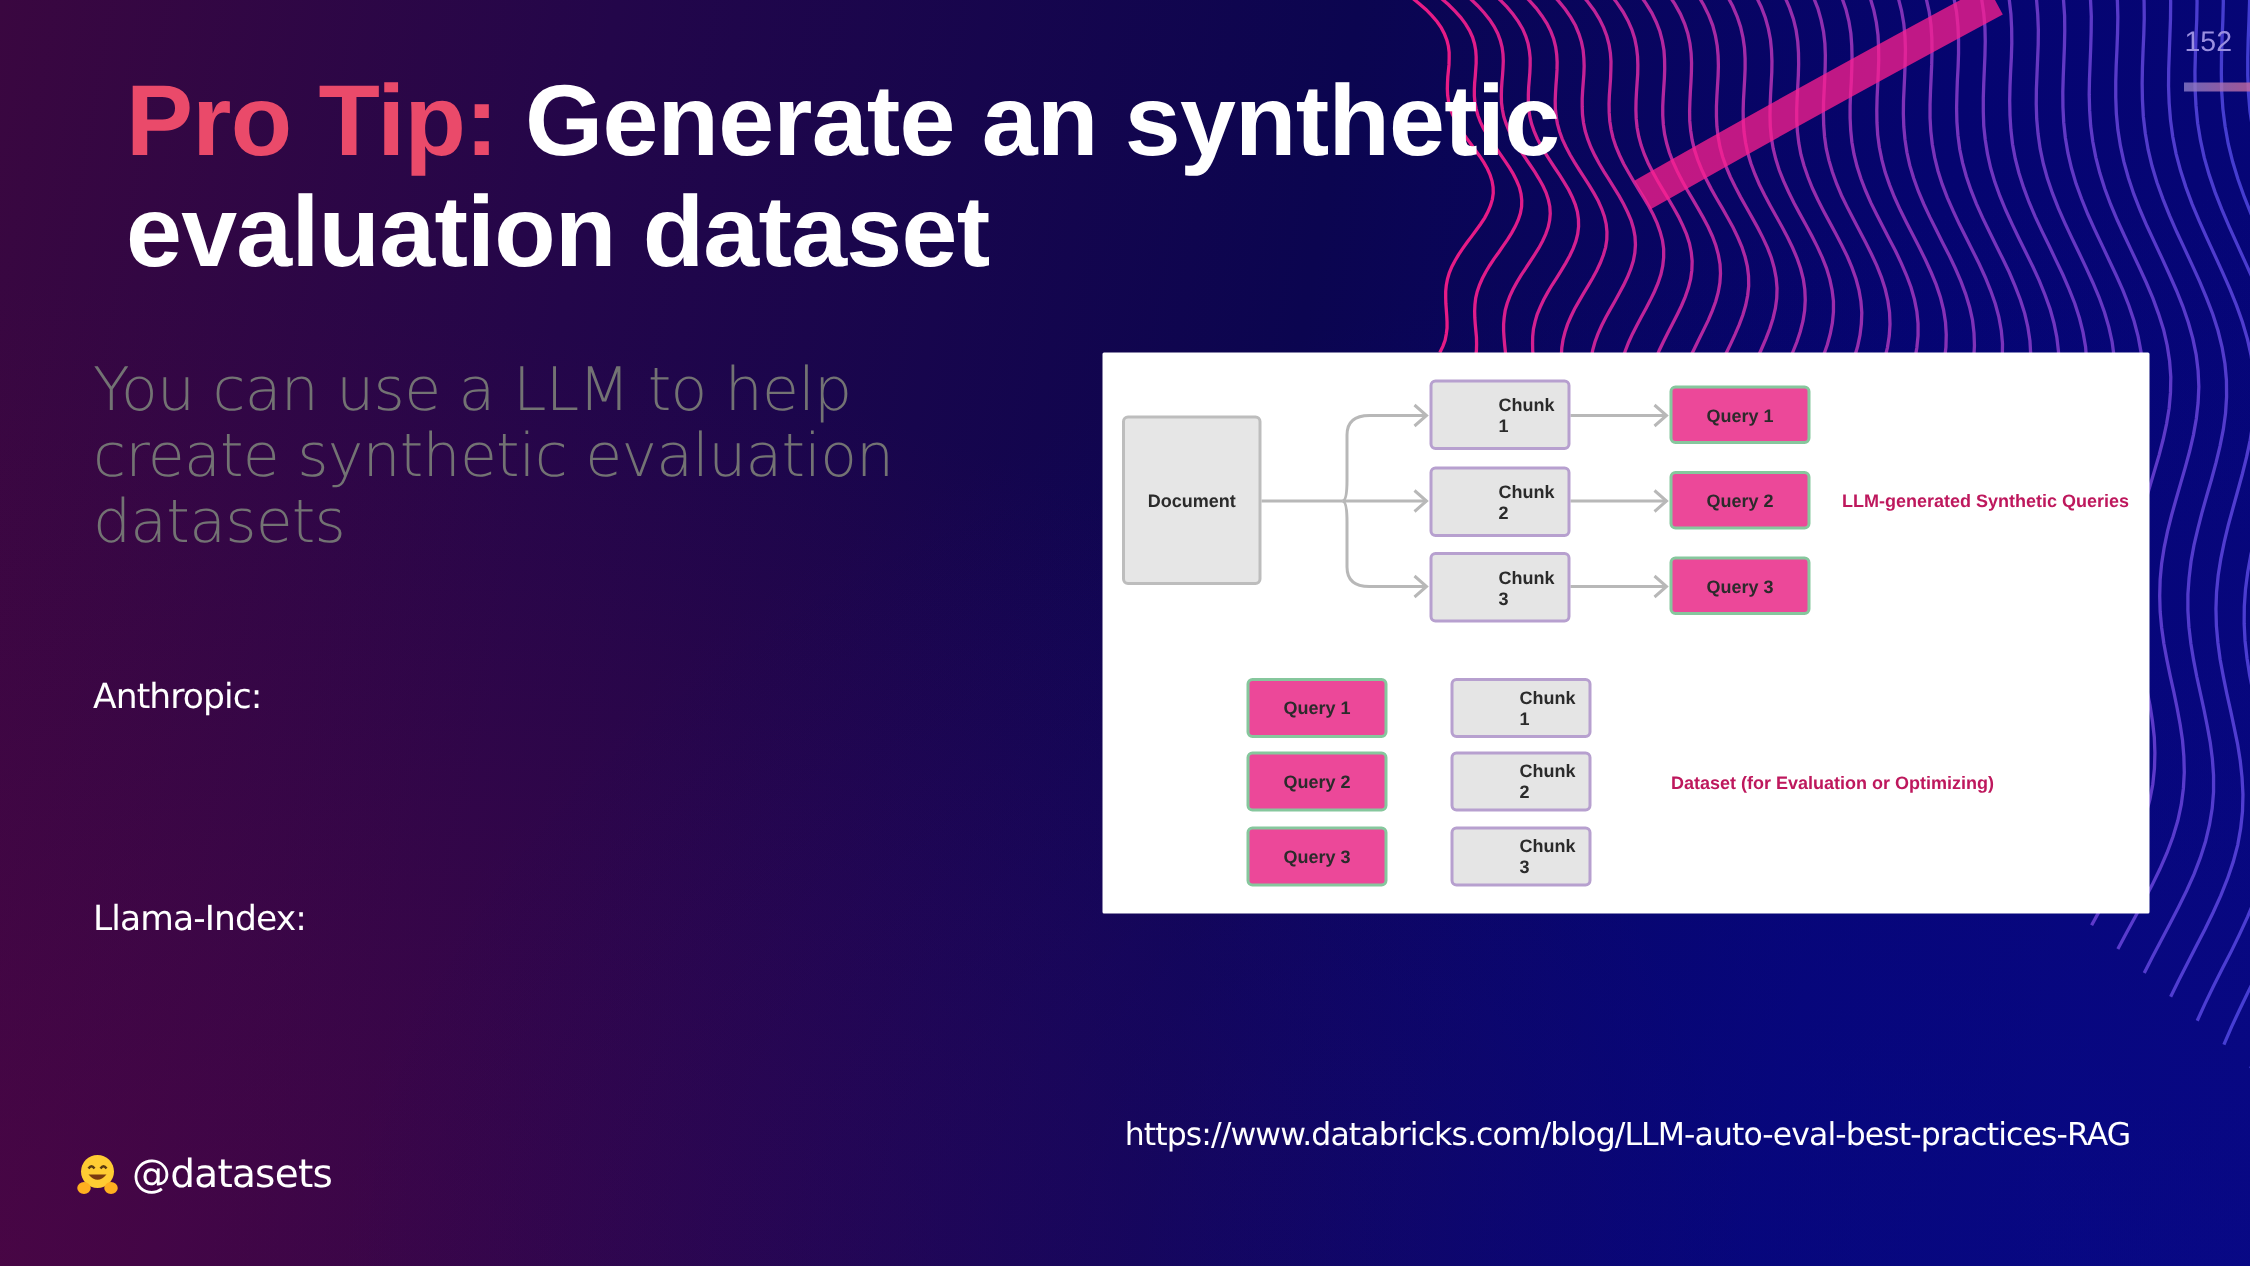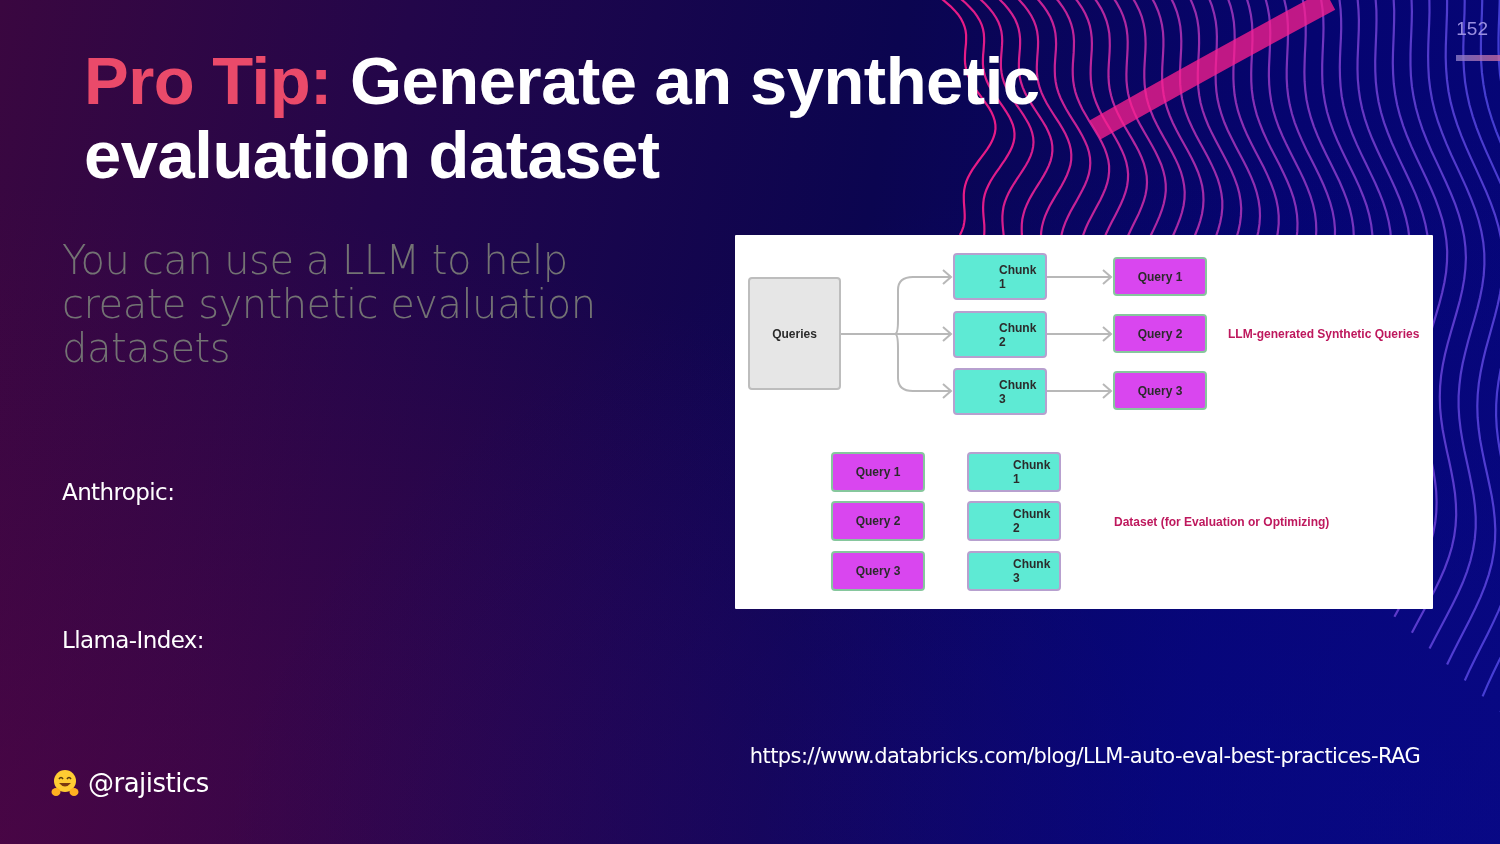--- a/index.html
+++ b/index.html
@@ -33,39 +33,39 @@
   .title .accent { color:#ea4a6a; }
   .title .rest { color:#ffffff; }
   .subtitle {
     position:absolute; left:62px; top:238px; width:640px;
     font-size:40px; line-height:44px; font-weight:300;
     font-family:"DejaVu Sans", sans-serif; color:#737373; letter-spacing:-0.5px;
   }
   .ref {
     position:absolute; left:62px; width:660px;
     font-size:23px; line-height:27px; color:#fff;
-    font-family:"DejaVu Sans", sans-serif; letter-spacing:-0.6px; word-break:break-all;margin-top:27px;
+    font-family:"DejaVu Sans", sans-serif; letter-spacing:-0.6px; word-break:break-all;
   }
   .ref.anthropic { top:452px; }
   .ref.llama { top:600px; }
   .ref a { color:#fff; text-decoration:none; }
 
   .diagram {
     position:absolute; left:735px; top:235px; width:698px; height:374px;
     background:#ffffff; border-radius:1px;
   }
   .diagram svg { position:absolute; left:0; top:0; }
   .box {
     position:absolute; display:flex; align-items:center; justify-content:center;
     font-family:"Liberation Sans", sans-serif; font-weight:700; font-size:12px; color:#2b2b2b;
     border-radius:4px;
   }
   .box.doc { background:#e6e6e6; border:2px solid #bdbdbd; }
-  .box.chunk { background:#5eead4; border:2px solid #b7a0cf;padding-left:44px; }
-  .box.query { background:#d946ef; border:2px solid #86c79d; }
+  .box.chunk { background:#e5e5e5; border:2px solid #b7a0cf;padding-left:44px; }
+  .box.query { background:#ec4899; border:2px solid #86c79d; }
   .diag-label {
     position:absolute; font-family:"Liberation Sans", sans-serif; font-weight:700;
     font-size:12px; color:#be185d;
   }
 
   .footer-handle {
     position:absolute; left:50px; top:768px; display:flex; align-items:center; gap:8px;
     font-size:26px; color:#fff; font-family:"DejaVu Sans", sans-serif; letter-spacing:-0.5px;
   }
   .hug-icon { width:30px; height:30px; position:relative; }
@@ -147,21 +147,21 @@
       <path d="M208 149 L216 156 L208 163"></path>
       <path d="M312 42 H376"></path>
       <path d="M312 99 H376"></path>
       <path d="M312 156 H376"></path>
       <path d="M368 35 L376 42 L368 49"></path>
       <path d="M368 92 L376 99 L368 106"></path>
       <path d="M368 149 L376 156 L368 163"></path>
     </g>
   </svg>
 
-  <div class="box doc" style="left:13px;top:42px;width:93px;height:113px;">Queries</div>
+  <div class="box doc" style="left:13px;top:42px;width:93px;height:113px;">Document</div>
 
   <div class="box chunk" style="left:218px;top:18px;width:94px;height:47px;">Chunk 1</div>
   <div class="box chunk" style="left:218px;top:76px;width:94px;height:47px;">Chunk 2</div>
   <div class="box chunk" style="left:218px;top:133px;width:94px;height:47px;">Chunk 3</div>
 
   <div class="box query" style="left:378px;top:22px;width:94px;height:39px;">Query 1</div>
   <div class="box query" style="left:378px;top:79px;width:94px;height:39px;">Query 2</div>
   <div class="box query" style="left:378px;top:136px;width:94px;height:39px;">Query 3</div>
 
   <div class="diag-label" style="left:493px;top:92px;">LLM-generated Synthetic Queries</div>
@@ -181,18 +181,18 @@
   <span class="hug-icon">
     <svg width="30" height="30" viewBox="0 0 30 30">
       <circle cx="15" cy="13" r="11" fill="#ffcc33"></circle>
       <path d="M9 11 Q11 8 13 11" stroke="#5a3a10" stroke-width="1.6" fill="none"></path>
       <path d="M17 11 Q19 8 21 11" stroke="#5a3a10" stroke-width="1.6" fill="none"></path>
       <path d="M9 15 Q15 22 21 15 Z" fill="#7a3a10"></path>
       <ellipse cx="6" cy="24" rx="4.5" ry="4" fill="#ffb020"></ellipse>
       <ellipse cx="24" cy="24" rx="4.5" ry="4" fill="#ffb020"></ellipse>
     </svg>
   </span>
-  <span>@rajistics</span>
+  <span>@datasets</span>
 </div>
 
 <div class="footer-refs">
   <div>https://www.databricks.com/blog/LLM-auto-eval-best-practices-RAG</div>
 </div>
 
 </body></html>

